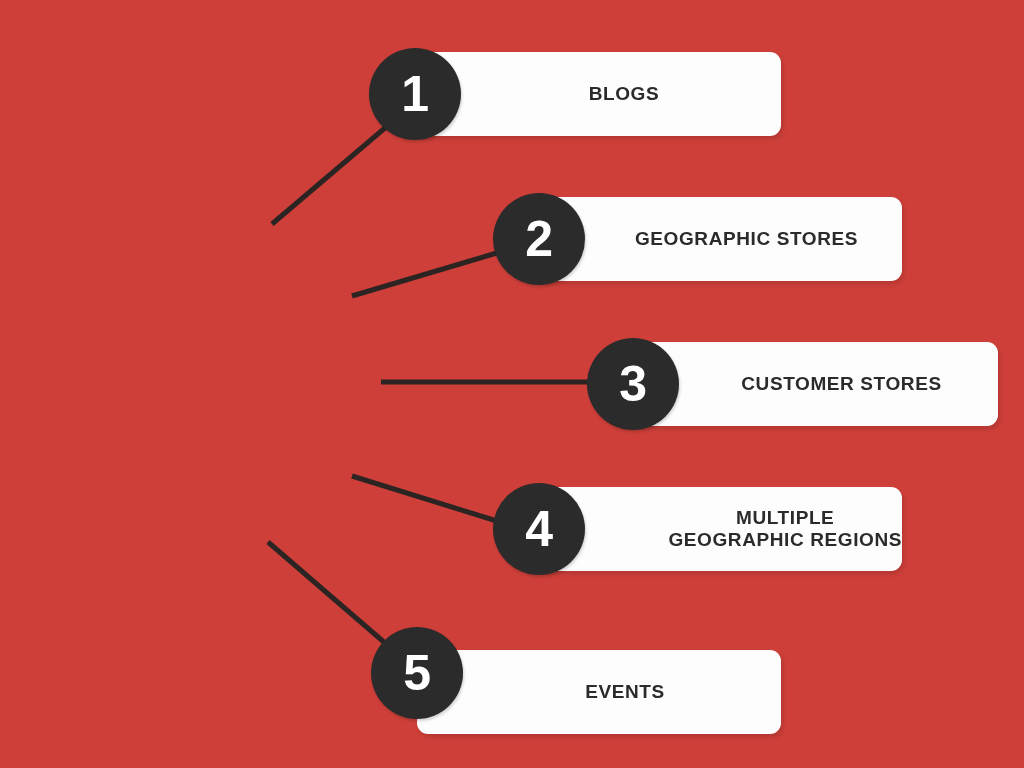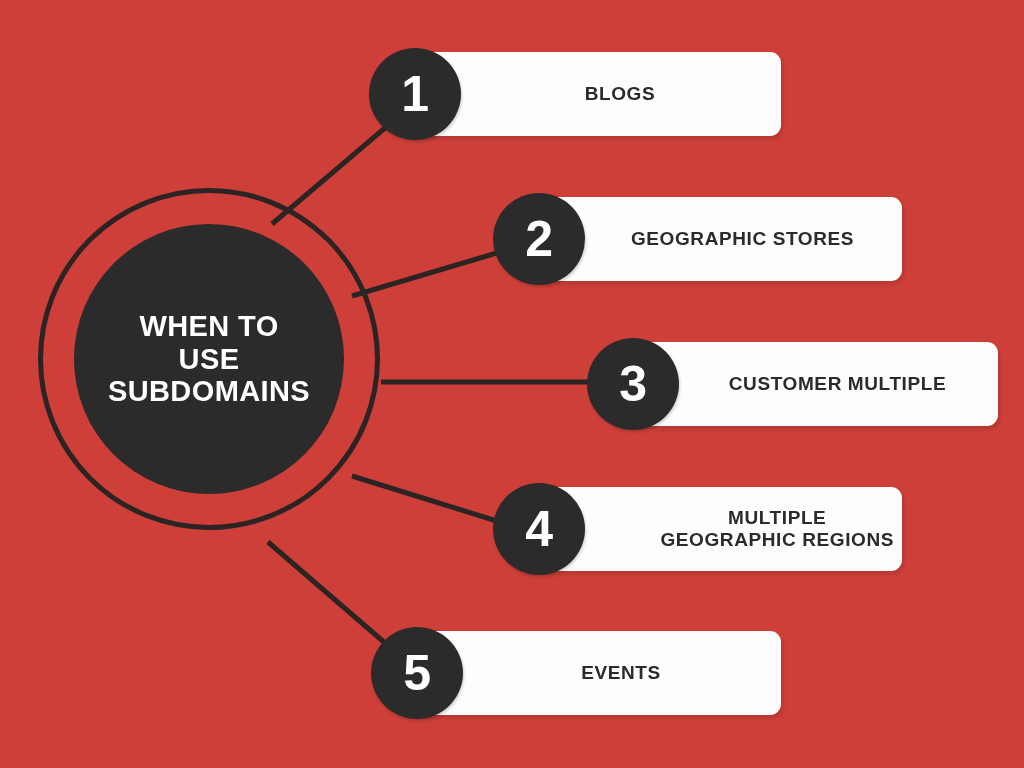--- a/index.html
+++ b/index.html
@@ -82,21 +82,21 @@
     top: 4px;
     height: 84px;
     background: #fdfdfd;
     border-radius: 11px;
     box-shadow: 2px 3px 4px rgba(0,0,0,0.13);
     display: flex;
     align-items: center;
     justify-content: center;
     box-sizing: border-box;
     padding-left: 52px;
-    padding-right: 8px;
+    padding-right: 0;
   }
   .item-label {
     color: #2b2b2b;
     font-size: 19px;
     font-weight: bold;
     letter-spacing: 0.6px;
     text-align: center;
     line-height: 1.18;
     white-space: pre-line;
   }
@@ -128,45 +128,37 @@
   #item-2 { left: 493px; top: 193px; }
   #item-2 .item-card { width: 363px; }
 
   #item-3 { left: 587px; top: 338px; }
   #item-3 .item-card { width: 365px; }
 
   #item-4 { left: 493px; top: 483px; }
   #item-4 .item-card { width: 363px; justify-content: flex-end; }
 
   #item-5 { left: 371px; top: 627px; }
-  #item-5 .item-card { width: 364px; }
+  #item-5 .item-card { width: 364px; margin-top: 19px; }
 </style>
 </head>
 <body>
 
 <div id="infographic">
 
   <svg id="connectors" viewBox="0 0 1024 768" xmlns="http://www.w3.org/2000/svg">
     <g stroke="#2b2422" stroke-width="5" stroke-linecap="butt" fill="none">
       <line x1="272" y1="224" x2="392" y2="122"></line>
       <line x1="352" y1="296" x2="500" y2="252"></line>
       <line x1="381" y1="382" x2="598" y2="382"></line>
       <line x1="352" y1="476" x2="500" y2="522"></line>
       <line x1="268" y1="542" x2="385" y2="643"></line>
     </g>
   </svg>
 
-  <div class="hub">
-    <div class="hub-ring"></div>
-    <div class="hub-core">
-      <div class="hub-title">WHEN TO
-USE
-SUBDOMAINS</div>
-    </div>
-  </div>
 
   <div class="item" id="item-1">
     <div class="item-card">
       <span class="item-label">BLOGS</span>
     </div>
     <div class="item-badge">
       <span class="item-badge-number">1</span>
     </div>
   </div>
 
@@ -174,21 +166,21 @@
     <div class="item-card">
       <span class="item-label">GEOGRAPHIC STORES</span>
     </div>
     <div class="item-badge">
       <span class="item-badge-number">2</span>
     </div>
   </div>
 
   <div class="item" id="item-3">
     <div class="item-card">
-      <span class="item-label">CUSTOMER MULTIPLE</span>
+      <span class="item-label">CUSTOMER STORES</span>
     </div>
     <div class="item-badge">
       <span class="item-badge-number">3</span>
     </div>
   </div>
 
   <div class="item" id="item-4">
     <div class="item-card">
       <span class="item-label">MULTIPLE
 GEOGRAPHIC REGIONS</span>

